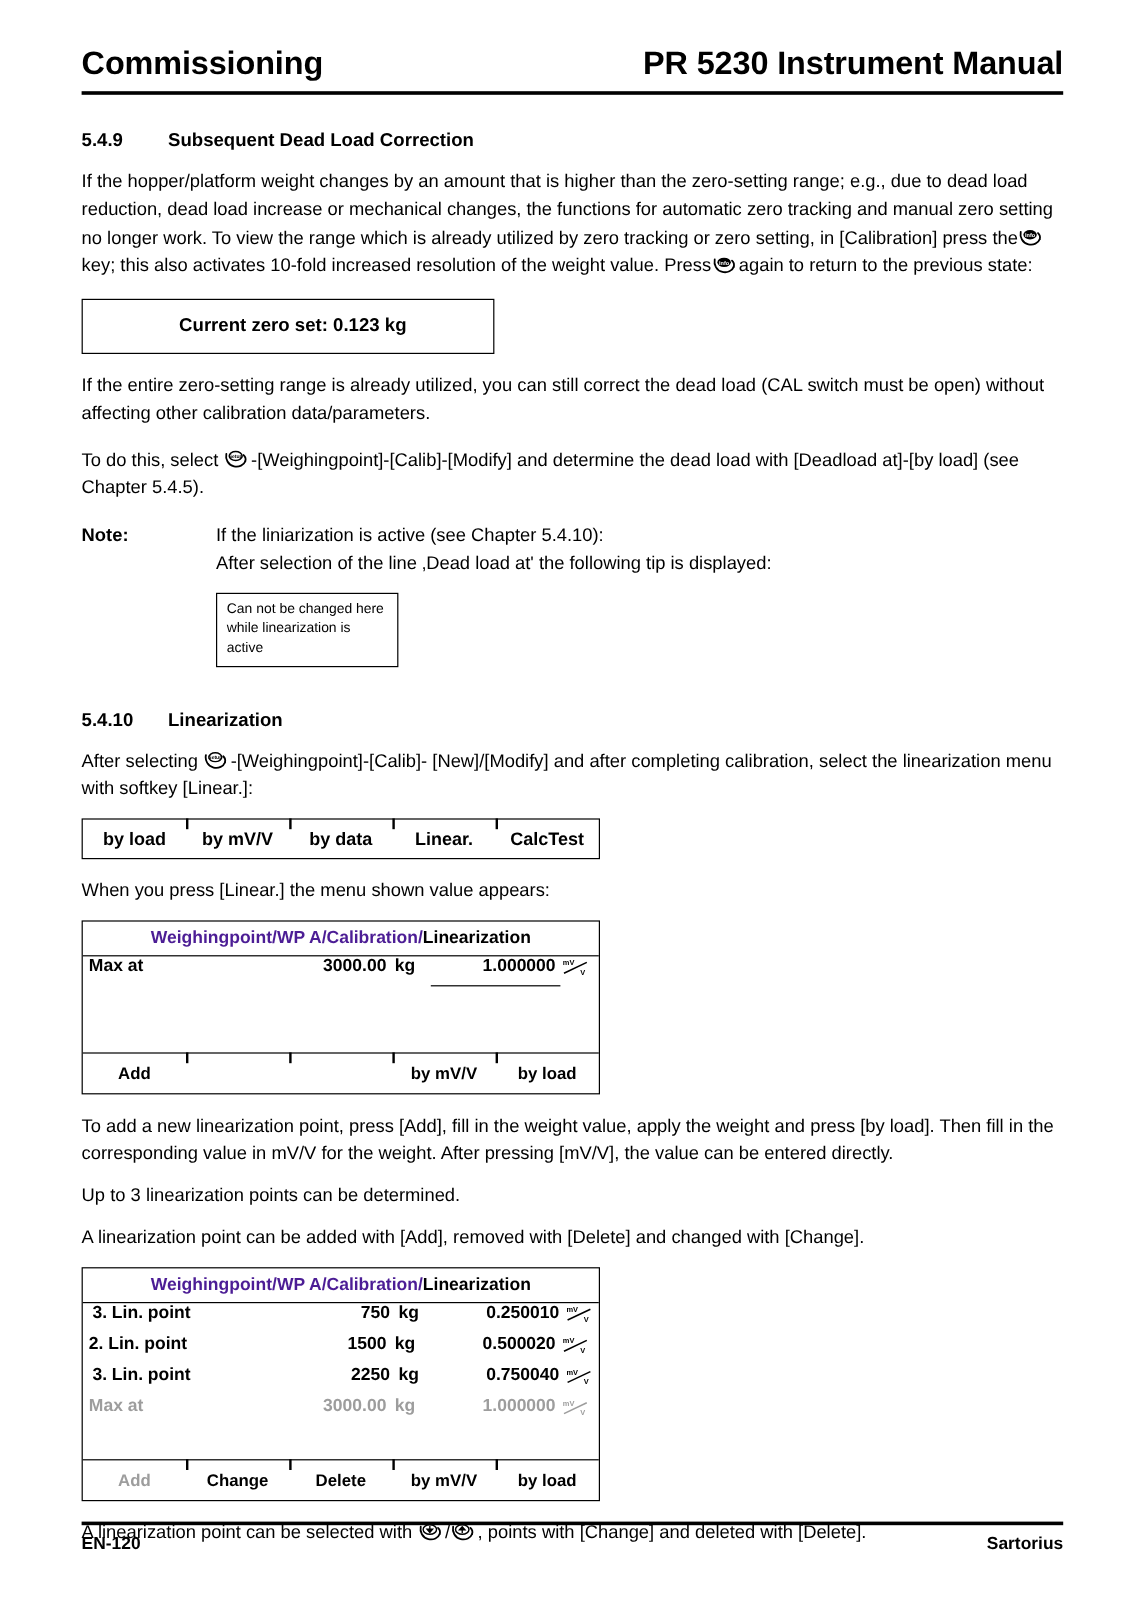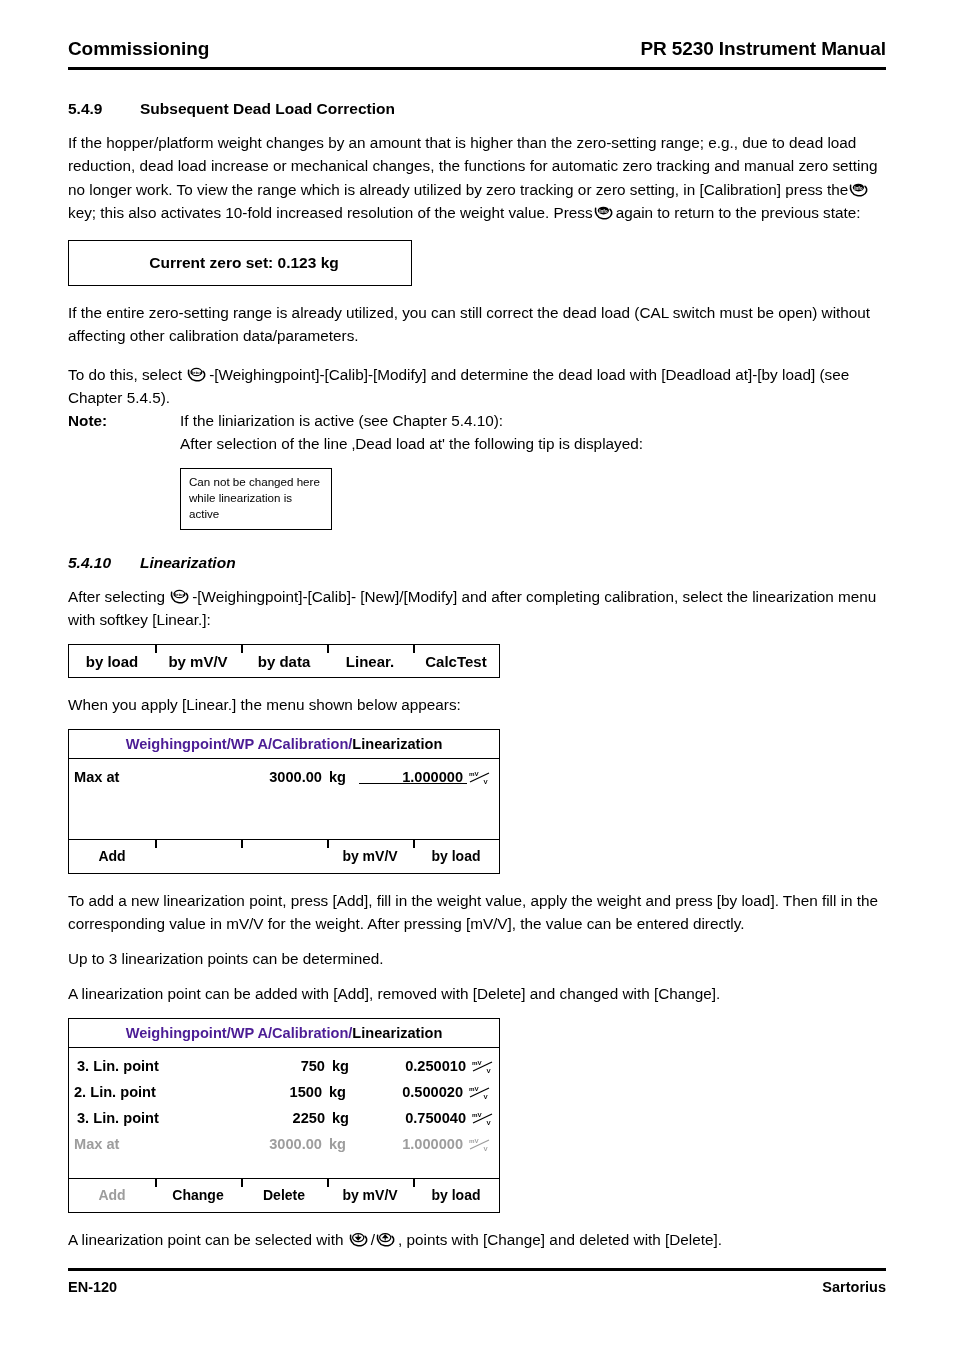--- a/index.html
+++ b/index.html
@@ -25,21 +25,21 @@
     top: 38px;
     width: 818px;
   }
 
   
   .doc-header {
     display: flex;
     justify-content: space-between;
     align-items: flex-start;
     font-weight: bold;
-    font-size: 19px;
+    font-size: 27px;
     letter-spacing: -0.1px;
   }
   .doc-header-rule {
     border-bottom: 3px solid #000;
     margin-top: 7px;
   }
 
   
   .h3 {
     display: flex;
@@ -56,20 +56,21 @@
     line-height: 1.52;
     margin: 15px 0 0 0;
     text-align: left;
   }
   p.body.first { margin-top: 13px; }
   p.tightnext { margin-top: 12px; }
 
   
   .note-block {
     display: flex;
+    margin-top: 17px;
     font-size: 15.3px;
     line-height: 1.52;
   }
   .note-label {
     width: 112px;
     flex: none;
     font-weight: bold;
   }
   .note-body { flex: 1; }
 
@@ -160,21 +161,21 @@
     font-weight: bold;
     white-space: nowrap;
   }
   .screen-title .crumb-dim { color: #4c1d95; }
   .screen-title .crumb-cur { color: #000; }
 
   .screen-rows { position: relative; }
 
   .srow {
     display: flex;
-    align-items: flex-end;
+    align-items: flex-start;
     height: 26px;
     font-size: 14.6px;
     font-weight: bold;
     position: relative;
   }
   .srow .c-label {
     width: 158px;
     flex: none;
     padding-left: 5px;
     box-sizing: border-box;
@@ -365,21 +366,21 @@
         <div>If the liniarization is active (see Chapter 5.4.10):</div>
         <div>After selection of the line ‚Dead load at' the following tip is displayed:</div>
       </div>
     </div>
 
     <div class="tip-box">
       <div>Can not be changed here</div>
       <div>while linearization is active</div>
     </div>
 
-    <div class="h3" style="margin-top:24px;font-style:italic;">
+    <div class="h3" style="margin-top:36px;">
       <span class="num" style="width:72px;">5.4.10</span>
       <span>Linearization</span>
     </div>
 
     <p class="body first">
       <span>After selecting</span>
       <span class="keyglyph">
         <svg viewBox="0 0 21 16" width="21" height="16" aria-hidden="true">
           <path d="M1.6 3.2 C0.7 7.5 3.0 12.4 8.0 13.6 C12.2 14.6 16.3 12.6 17.4 9.4" fill="none" stroke="#000" stroke-width="1.5" stroke-linecap="round"></path>
           <path d="M17.4 9.4 C18.0 7.6 17.4 5.5 16.0 4.2" fill="none" stroke="#000" stroke-width="1.5" stroke-linecap="round"></path>
@@ -390,21 +391,21 @@
     </p>
 
     <div class="softbar">
       <div class="sk">by load</div>
       <div class="sk">by mV/V</div>
       <div class="sk">by data</div>
       <div class="sk">Linear.</div>
       <div class="sk">CalcTest</div>
     </div>
 
-    <p class="body">When you apply [Linear.] the menu shown below appears:</p>
+    <p class="body">When you press [Linear.] the menu shown value appears:</p>
 
     <div class="screen">
       <div class="screen-title">
         <span class="crumb-dim">Weighingpoint/WP A/Calibration/</span>
           <span class="crumb-cur">Linearization</span>
       </div>
 
       <div class="screen-rows">
         <div class="srow">
           <div class="hl-full"></div>

